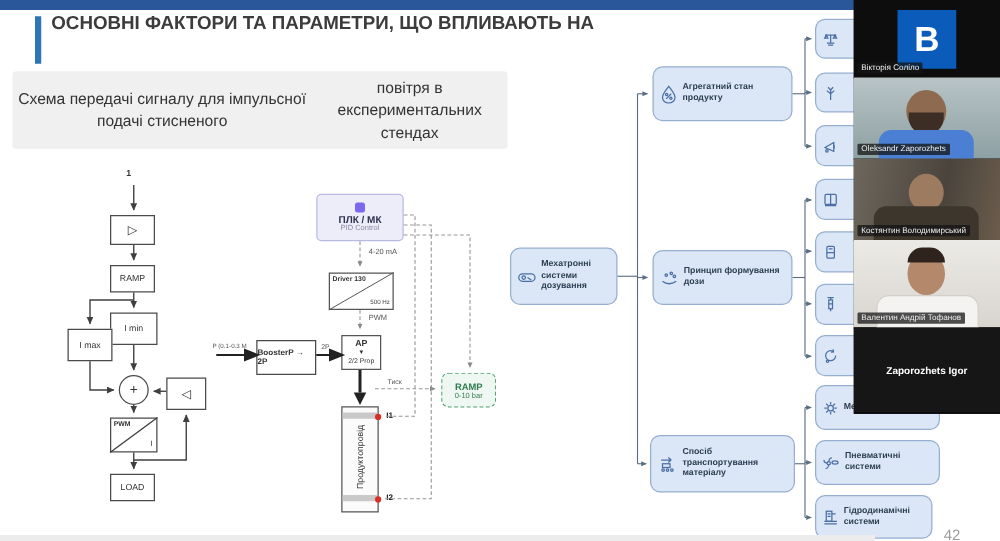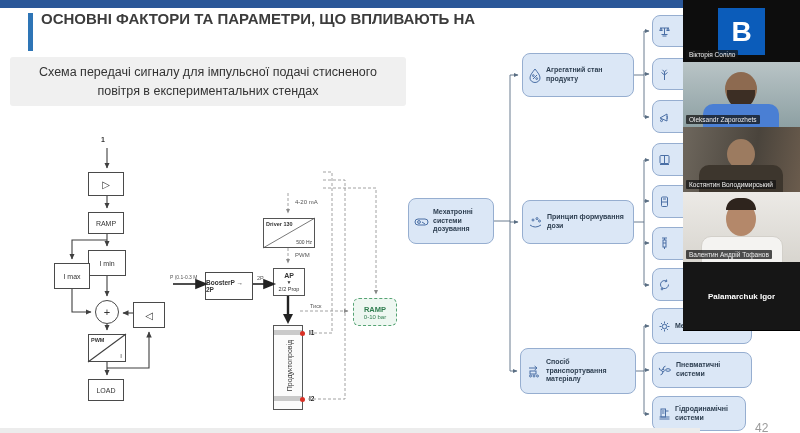--- a/index.html
+++ b/index.html
@@ -5,22 +5,22 @@
   html,body{margin:0;padding:0;background:#777;}
   #stage{position:relative;width:800px;height:433px;background:#ffffff;overflow:hidden;
          font-family:Liberation Sans, sans-serif;color:#333;padding-left:27px;}
   .abs{position:absolute;box-sizing:border-box;}
   
   #topbar{left:0;top:0;width:800px;height:8px;background:#2a5799;}
   
   #title-accent{left:28px;top:13px;width:5px;height:38px;background:#2e75b6;}
   #title{left:41px;top:9px;width:620px;font-weight:bold;font-size:15px;line-height:1.3;color:#3c3c3c;}
   
-  #subtitle-card{left:10px;top:57px;width:396px;height:49px;background:#f0f0f0;border-radius:3px;
-    display:flex;flex-direction:column;align-items:center;justify-content:center;
+  #subtitle-card{left:10px;top:57px;width:396px;height:62px;background:#f0f0f0;border-radius:3px;
+    display:flex;align-items:center;justify-content:center;
     font-size:12.5px;color:#333;text-align:center;line-height:1.45;}
   
   .fbox{border:1px solid #4a4a4a;background:#fff;display:flex;align-items:center;justify-content:center;
         font-size:7px;color:#333;}
   .lbl{font-size:6px;color:#555;white-space:nowrap;}
   
   #plc{left:253px;top:155px;width:70px;height:38px;background:#ededf9;border:1px solid #b9b9e6;border-radius:4px;
        display:flex;flex-direction:column;align-items:center;justify-content:center;}
   #plc .chip{width:8px;height:8px;background:#7b68ee;border-radius:2px;margin-bottom:1px;}
   #plc .t{font-weight:bold;font-size:8px;color:#2f2f4f;}
@@ -92,20 +92,25 @@
   <div class="abs fbox" style="left:88px;top:334px;width:38px;height:28px;">
     <span class="abs" style="left:2px;top:2px;font-size:5.5px;font-weight:bold;">PWM</span>
     <span class="abs" style="right:3px;bottom:2px;font-size:6px;">I</span>
   </div>
   <div class="abs fbox" style="left:88px;top:379px;width:36px;height:22px;">LOAD</div>
 
   <div class="abs fbox" style="left:205px;top:272px;width:48px;height:28px;font-size:6.5px;font-weight:bold;">BoosterP → 2P</div>
   <div class="abs lbl" style="left:170px;top:274px;font-size:5px;">P (0.1-0.3 М</div>
   <div class="abs lbl" style="left:257px;top:275px;font-size:5.5px;">2P</div>
 
+  <div id="plc" class="abs">
+    <div class="chip"></div>
+    <div class="t">ПЛК / МК</div>
+    <div class="s">PID Control</div>
+  </div>
   <div class="abs lbl" style="left:295px;top:199px;">4-20 mA</div>
 
   <div id="driver" class="abs">
     <span class="tl">Driver 130</span>
     <span class="br">500 Hz</span>
   </div>
   <div class="abs lbl" style="left:295px;top:252px;">PWM</div>
 
   <div id="ap" class="abs">
     <div class="t">АР</div>
@@ -341,18 +346,18 @@
     </div>
 
     <div class="tile" style="top:192px;height:70px;background:linear-gradient(#eceae6,#d8d5cf);">
       <div class="head" style="left:43px;top:10px;width:30px;height:34px;background:#b4886a;"></div>
       <div class="head" style="left:43px;top:6px;width:30px;height:12px;border-radius:15px 15px 0 0;background:#2e241d;"></div>
       <div class="torso" style="left:18px;top:44px;width:80px;height:26px;background:#f4f3f1;border:1px solid #d3d0ca;"></div>
       <div class="name-tag">Валентин Андрій Тофанов</div>
     </div>
 
     <div class="tile" style="top:262px;height:68px;background:#161616;">
-      <div class="center-name">Palamarchuk Igor</div>
+      <div class="center-name">Zaporozhets Igor</div>
     </div>
 
   </div>
 
 </div>
 
 </body></html>

